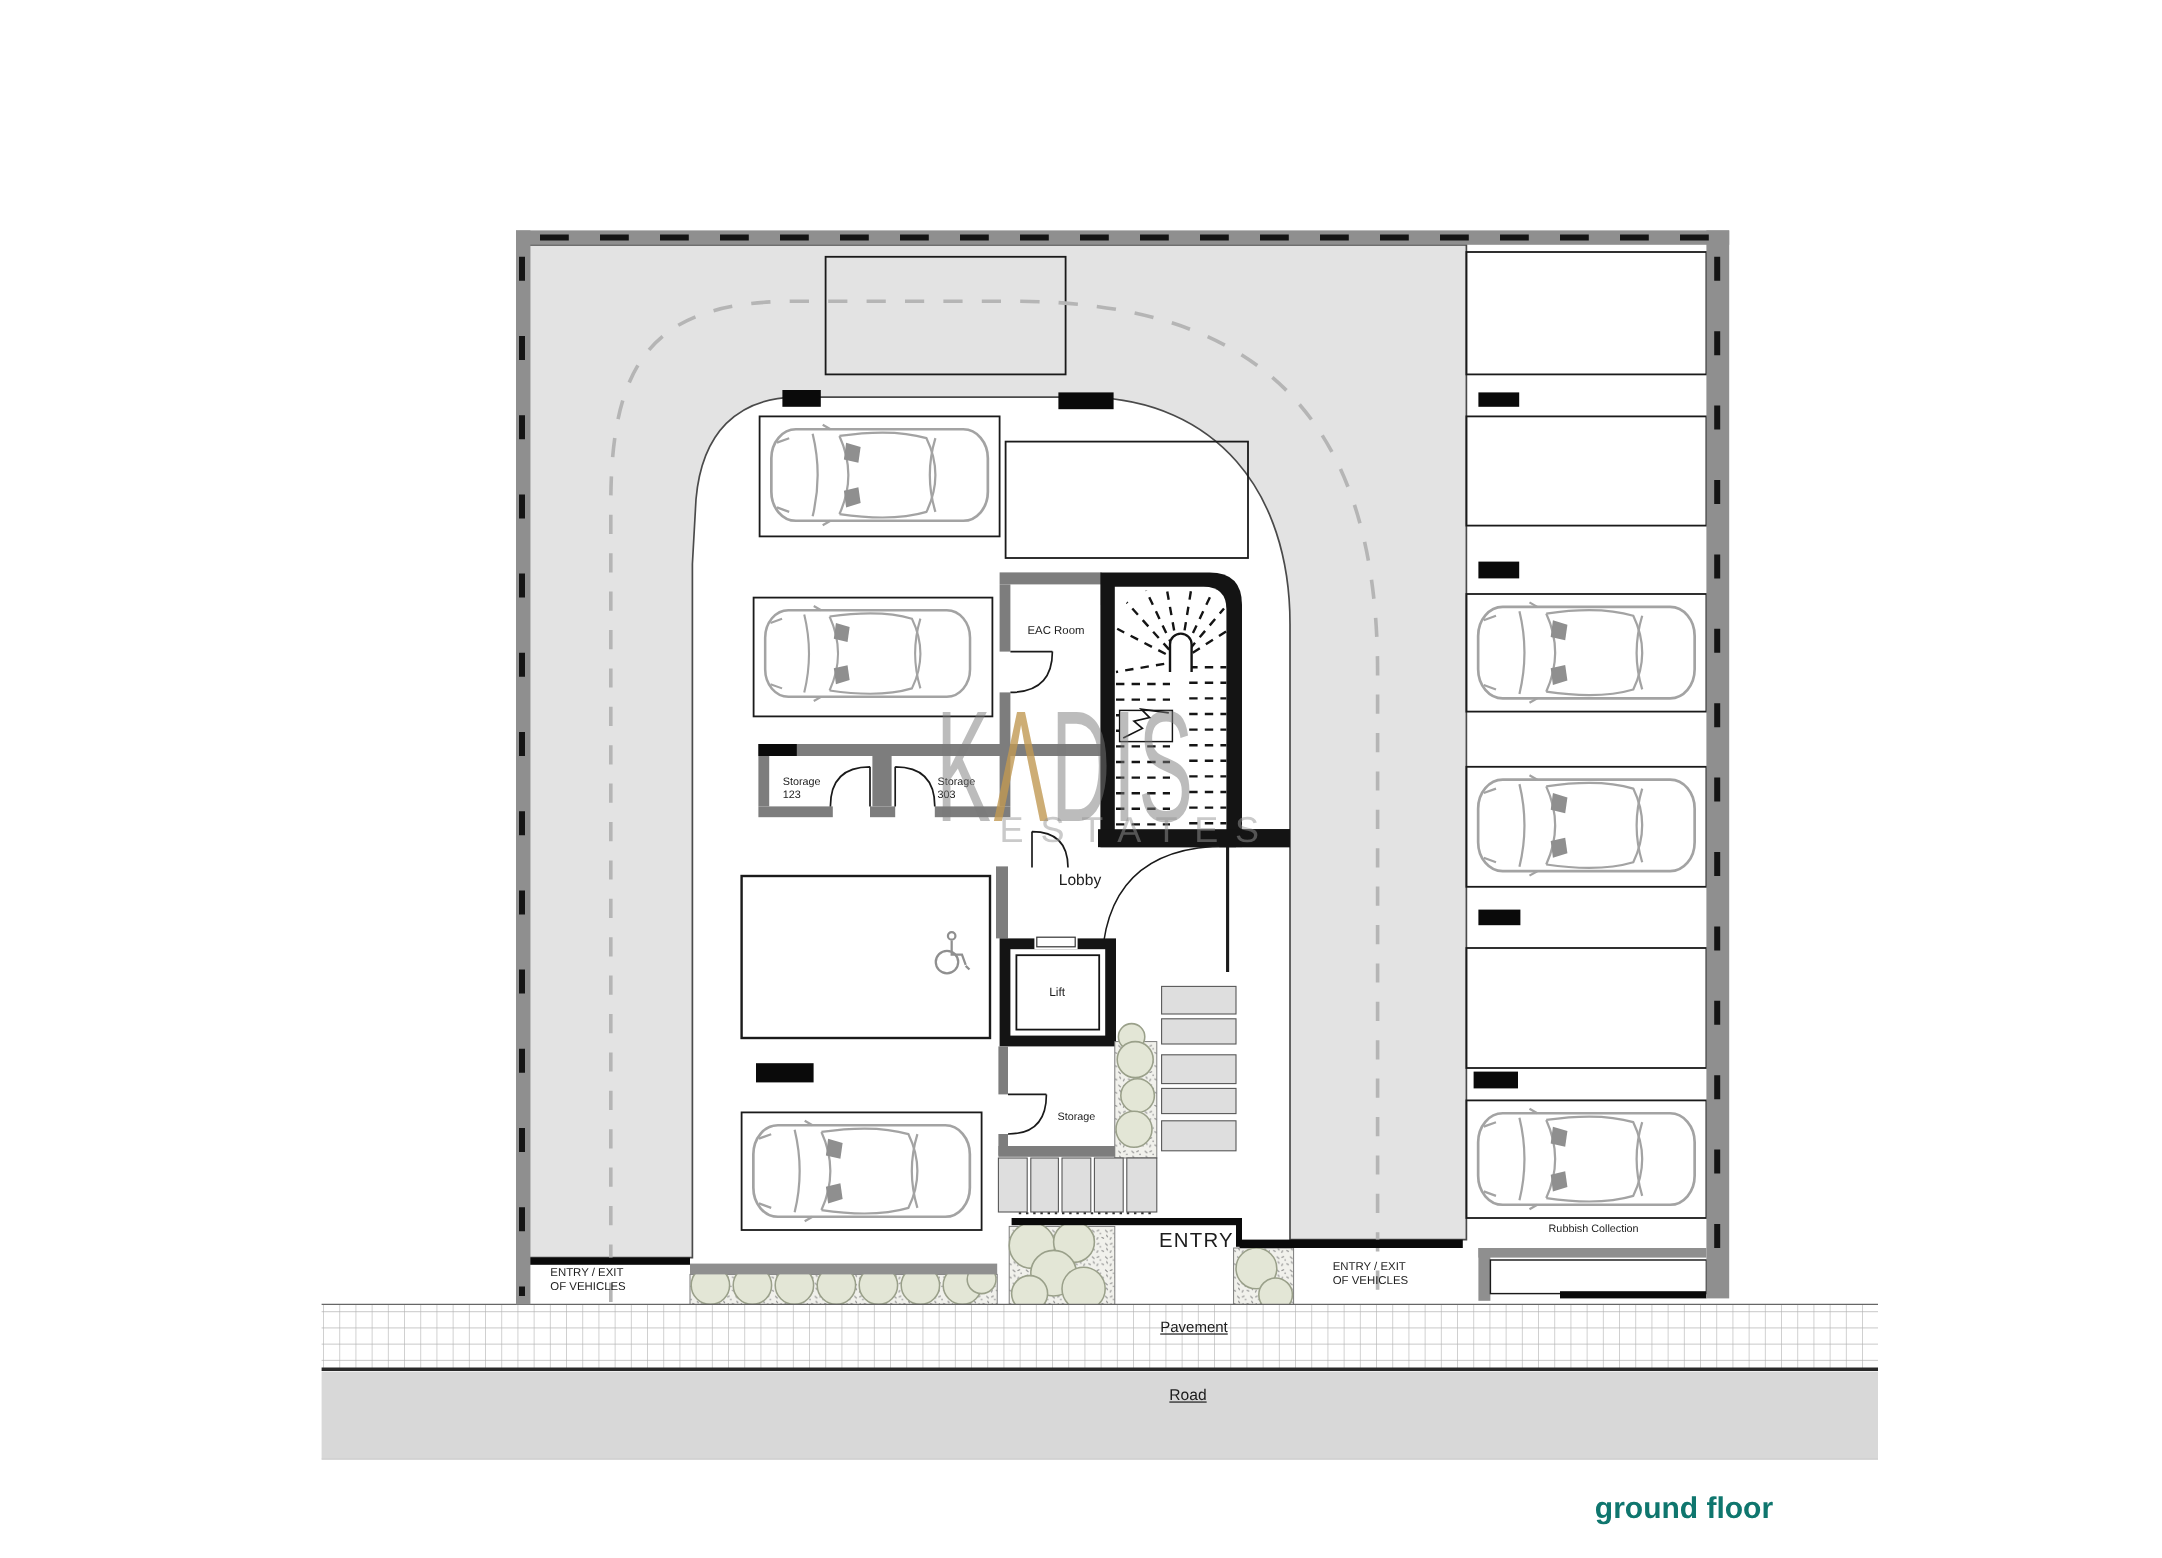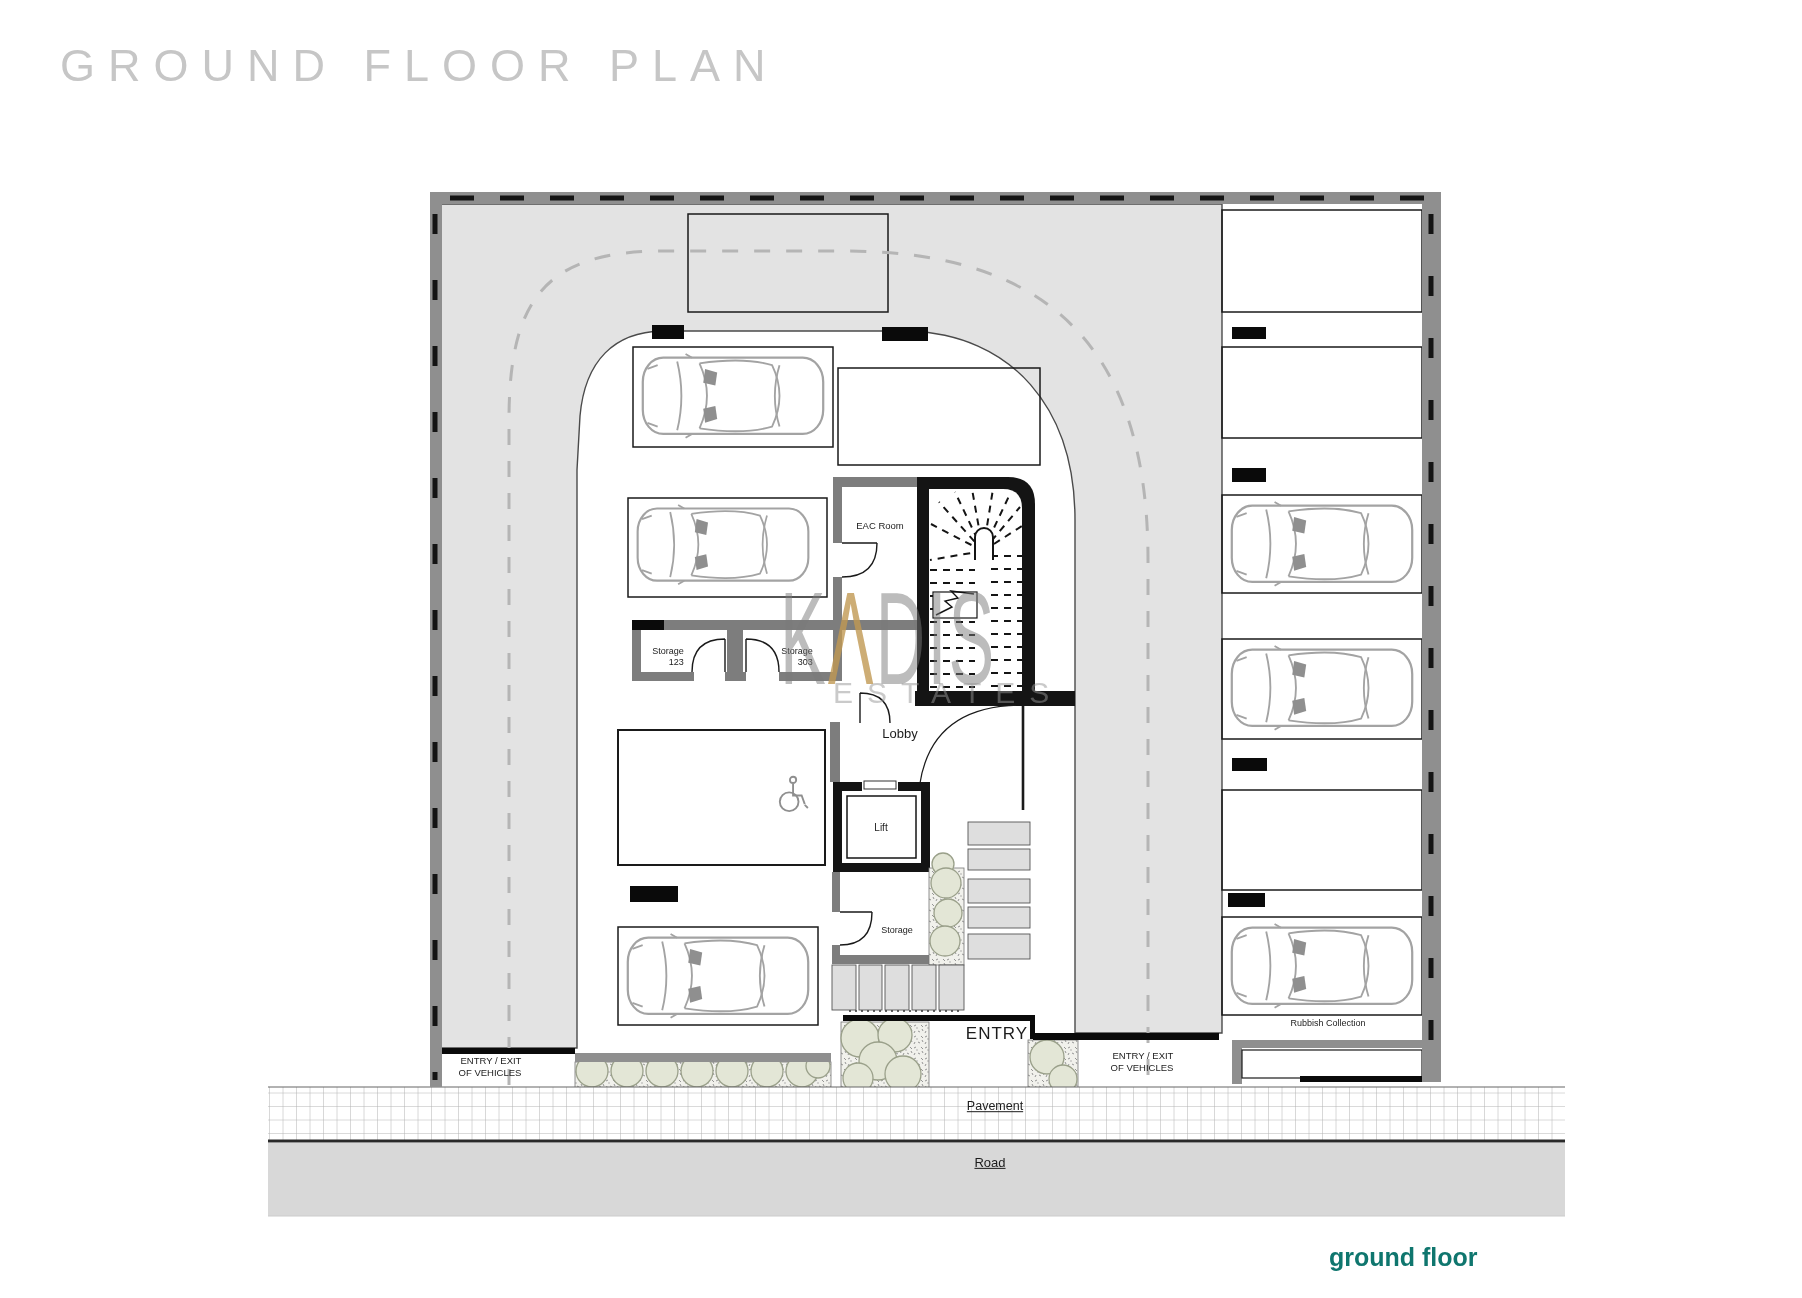--- a/index.html
+++ b/index.html
@@ -1,20 +1,20 @@
 <!DOCTYPE html>
 <html><head>
 <meta charset="utf-8">
 <style>
   html,body{margin:0;padding:0;background:#ffffff;}
   .stage{position:relative;width:1802px;height:1298px;overflow:hidden;background:#fff;
          font-family:"Liberation Sans",sans-serif;}
   .plan-svg{position:absolute;left:0;top:0;width:1802px;height:1298px;}
   .lbl{position:absolute;transform:translate(-50%,-50%);color:#1c1c1c;white-space:nowrap;
-       text-align:right;line-height:1.25;}
+       text-align:left;line-height:1.25;}
   .title{position:absolute;left:60px;top:40px;font-size:45px;letter-spacing:13px;
          color:#c6c6c6;font-weight:400;}
   .floor-label{position:absolute;left:1329px;top:1243px;font-size:25px;font-weight:bold;color:#0f766e;}
   .wm-kadis{position:absolute;left:780px;top:573px;font-size:132px;line-height:1;
             letter-spacing:4px;color:rgba(122,122,122,0.5);transform:scaleX(0.52);
             transform-origin:left top;font-weight:400;}
   .wm-kadis .gold{color:rgba(193,152,82,0.8);}
   .wm-estates{position:absolute;left:833px;top:676px;font-size:30px;letter-spacing:14px;
               color:rgba(150,150,150,0.5);}
 </style>
@@ -222,21 +222,20 @@
       <rect x="430" y="192" width="12" height="895"></rect>
       <rect x="1422" y="192" width="19" height="890"></rect>
     </g>
     <g stroke="#141414" stroke-width="5" fill="none">
       <path d="M450,198 H1437" stroke-dasharray="24,26"></path>
       <path d="M435,214 V1080" stroke-dasharray="20,46"></path>
       <path d="M1431,214 V1070" stroke-dasharray="20,42"></path>
     </g>
   </svg>
 
-  <div class="title">GROUND FLOOR PLAN</div>
 
   <div class="lbl" style="left:880px;top:526px;font-size:9.5px;">EAC Room</div>
 
   <div class="lbl" style="left:668px;top:657px;font-size:9px;">
     <div>Storage</div>
     <div>123</div>
   </div>
   <div class="lbl" style="left:797px;top:657px;font-size:9px;">
     <div>Storage</div>
     <div>303</div>

